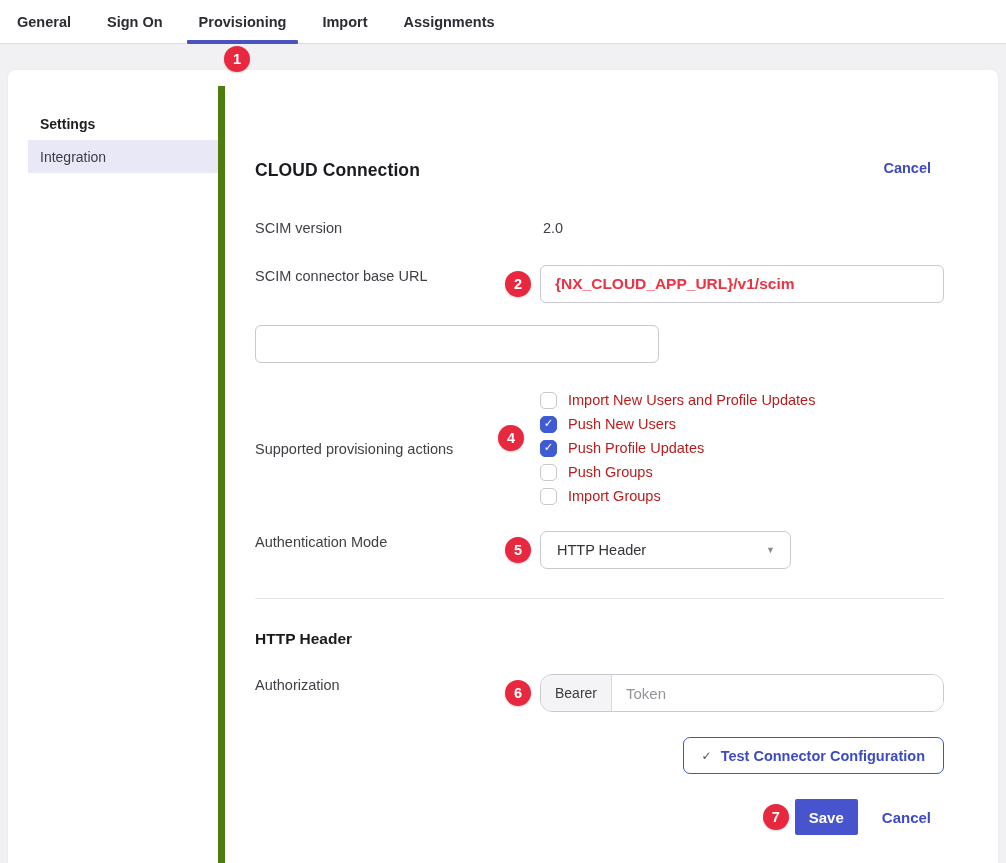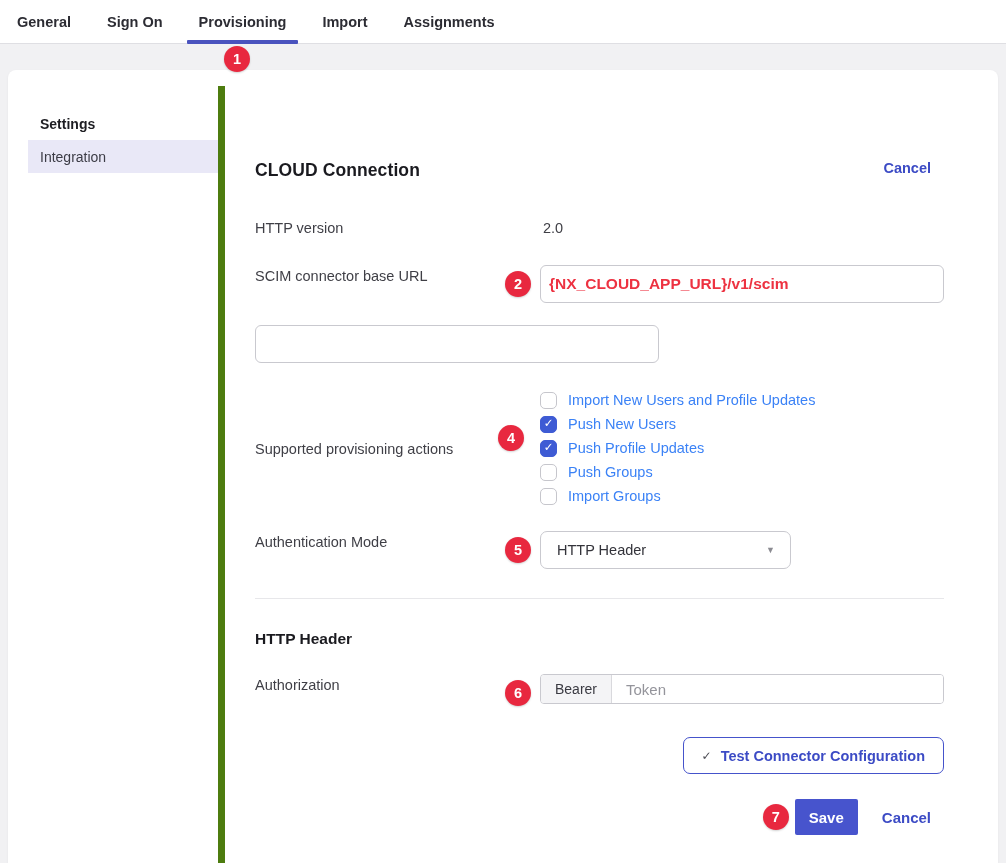--- a/index.html
+++ b/index.html
@@ -58,44 +58,44 @@
   .link{font-size:14.5px;font-weight:700;color:#3c4bc5;cursor:pointer;text-decoration:none;}
   .row-version{top:147px;}
   .static-value{padding:3px 0 0 3px;font-size:14.5px;color:#3f3f46;}
   .row-url{top:195px;}
   .row-unique{top:255px;}
   .text-input{
     width:404px;height:38px;box-sizing:border-box;border:1px solid #c9c9cf;border-radius:6px;
     padding:0 14px;font-size:15px;color:#2e2e33;outline:none;background:#fff;
     font-family:"Liberation Sans","DejaVu Sans",sans-serif;
   }
-  .text-input.url{color:#ed3241;font-weight:700;font-size:15.5px;padding-left:8px;}
+  .text-input.url{color:#ed3241;font-weight:700;font-size:15.5px;padding-left:14px;}
   
   .row-actions{top:318px;align-items:center;}
   .cb-row{display:flex;align-items:center;gap:11px;height:24px;cursor:pointer;}
   .cb{
     width:17px;height:17px;box-sizing:border-box;border:1.5px solid #c6c6cc;border-radius:5px;
     background:#fff;display:flex;align-items:center;justify-content:center;flex:0 0 auto;
   }
   .cb.on{background:#3e5bd4;border-color:#3e5bd4;}
   .cb.on::after{content:"\2713";color:#fff;font-size:11.5px;font-weight:700;line-height:1;}
-  .cb-label{font-size:14.5px;color:#3b82f6;}
+  .cb-label{font-size:14.5px;color:#b91c1c;}
   
   .row-auth-mode{top:461px;}
   .dropdown{
     position:relative;width:251px;height:38px;box-sizing:border-box;border:1px solid #c9c9cf;border-radius:7px;
     background:#fff;display:flex;align-items:center;padding:0 16px;font-size:14.5px;color:#33333a;cursor:pointer;
   }
   .dd-arrow{position:absolute;right:15px;top:50%;transform:translateY(-52%);font-size:9px;color:#8b8b92;}
   .divider{position:absolute;left:0;top:528px;width:689px;height:1px;background:#e7e7ea;}
   .http-heading{position:absolute;left:0;top:560px;font-size:15.5px;font-weight:700;color:#1a1a1f;}
   
   .row-authz{top:604px;}
   .input-group{
-    display:flex;width:404px;height:30px;box-sizing:border-box;border:1px solid #c9c9cf;border-radius:4px;
+    display:flex;width:404px;height:38px;box-sizing:border-box;border:1px solid #c9c9cf;border-radius:12px;
     overflow:hidden;background:#fff;
   }
   .ig-prefix{
     width:70px;flex:0 0 auto;background:#f4f4f6;border-right:1px solid #d9d9dd;
     display:flex;align-items:center;justify-content:center;font-size:14px;color:#3a3a42;
   }
   .ig-input{
     flex:1;border:none;outline:none;padding:0 14px;font-size:15px;color:#2e2e33;background:#fff;
     font-family:"Liberation Sans","DejaVu Sans",sans-serif;
   }
@@ -140,21 +140,21 @@
   </div>
 
   <div class="main">
 
     <div class="mrow heading-row">
       <div class="panel-title">CLOUD Connection</div>
       <a class="link">Cancel</a>
     </div>
 
     <div class="mrow row-version">
-      <div class="label-col">HTTP version</div>
+      <div class="label-col">SCIM version</div>
       <div class="control-col">
         <div class="static-value">2.0</div>
       </div>
     </div>
 
     <div class="mrow row-url">
       <div class="label-col">SCIM connector base URL</div>
       <div class="badge row-badge">2</div>
       <div class="control-col">
         <input class="text-input url" type="text" value="{NX_CLOUD_APP_URL}/v1/scim" style="">

